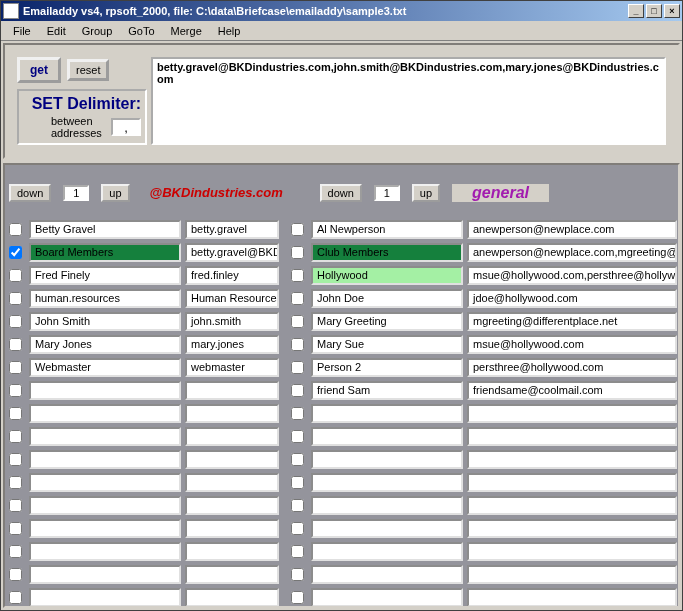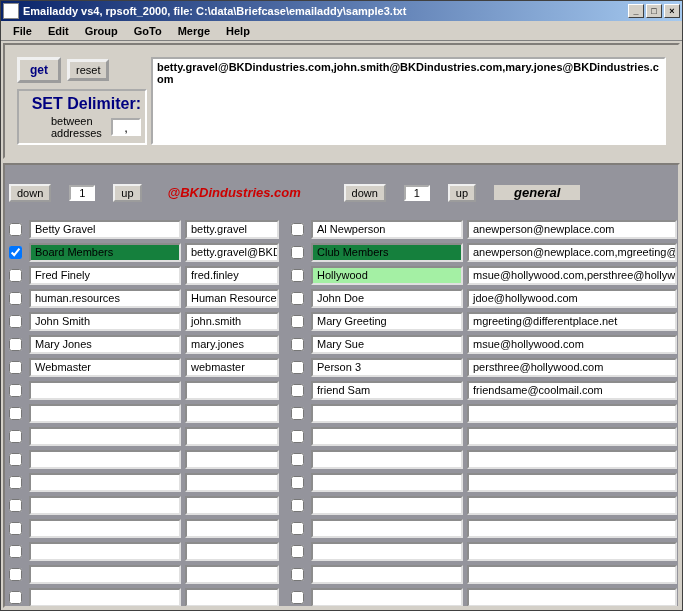--- a/index.html
+++ b/index.html
@@ -57,21 +57,20 @@
   height: 20px;
   background: #d4d0c8;
   display: flex;
   align-items: center;
   padding: 0 4px;
   border-bottom: 1px solid #808080;
 }
 .menu-item {
   padding: 2px 8px;
   cursor: pointer;
-  font-weight: bold;
 }
 .toprow {
   display: flex;
   border: 2px inset #d4d0c8;
   margin: 2px;
   padding: 12px;
   background: #d4d0c8;
 }
 .left-controls {
   display: flex;
@@ -121,21 +120,21 @@
 .body-area {
   flex: 1;
   border: 2px inset #d4d0c8;
   margin: 2px;
   padding: 4px;
   background: #94949c;
   overflow: hidden;
 }
 .colheaders {
   display: flex;
-  gap: 18px;
+  gap: 12px;
   align-items: center;
   margin-bottom: 4px;
 }
 .navbtn {
   background: #d4d0c8;
   border: 2px outset #f0f0f0;
   padding: 1px 6px;
   font-size: 11px;
   cursor: pointer;
 }
@@ -150,22 +149,22 @@
   font-weight: bold;
   font-style: italic;
   color: #cc0000;
   font-size: 13px;
   margin: 16px 8px;
   min-width: 150px;
 }
 .general-label {
   font-weight: bold;
   font-style: italic;
-  color: #000000;
-  font-size: 13px;
+  color: #a21caf;
+  font-size: 16px;
   background: #d4d0c8;
   padding: 0 20px;
 }
 .grid {
   display: grid;
   grid-template-columns: 16px 152px 94px 4px 16px 152px 210px;
   gap: 4px 4px;
 }
 .chk {
   width: 13px;
@@ -278,21 +277,21 @@
         <div class="cell">mary.jones</div>
         <div class="spacer"></div>
         <input type="checkbox" class="chk" style="">
         <div class="cell">Mary Sue</div>
         <div class="cell">msue@hollywood.com</div>
         <input type="checkbox" class="chk" style="">
         <div class="cell">Webmaster</div>
         <div class="cell">webmaster</div>
         <div class="spacer"></div>
         <input type="checkbox" class="chk" style="">
-        <div class="cell">Person 3</div>
+        <div class="cell">Person 2</div>
         <div class="cell">persthree@hollywood.com</div>
         <input type="checkbox" class="chk" style="">
         <div class="cell"></div>
         <div class="cell"></div>
         <div class="spacer"></div>
         <input type="checkbox" class="chk" style="">
         <div class="cell">friend Sam</div>
         <div class="cell">friendsame@coolmail.com</div>
         <input type="checkbox" class="chk" style="">
         <div class="cell"></div>

